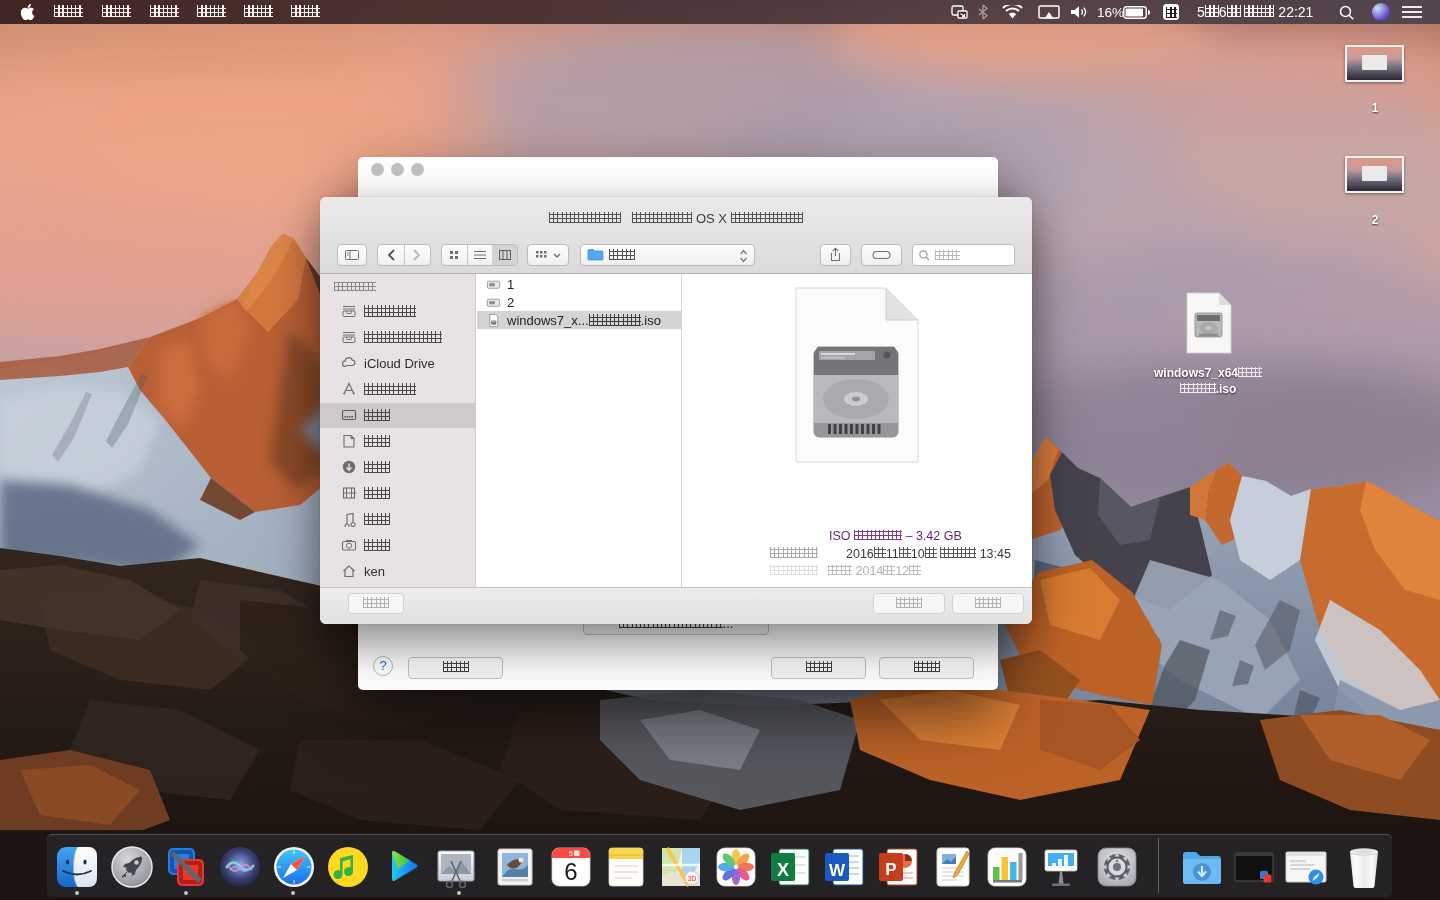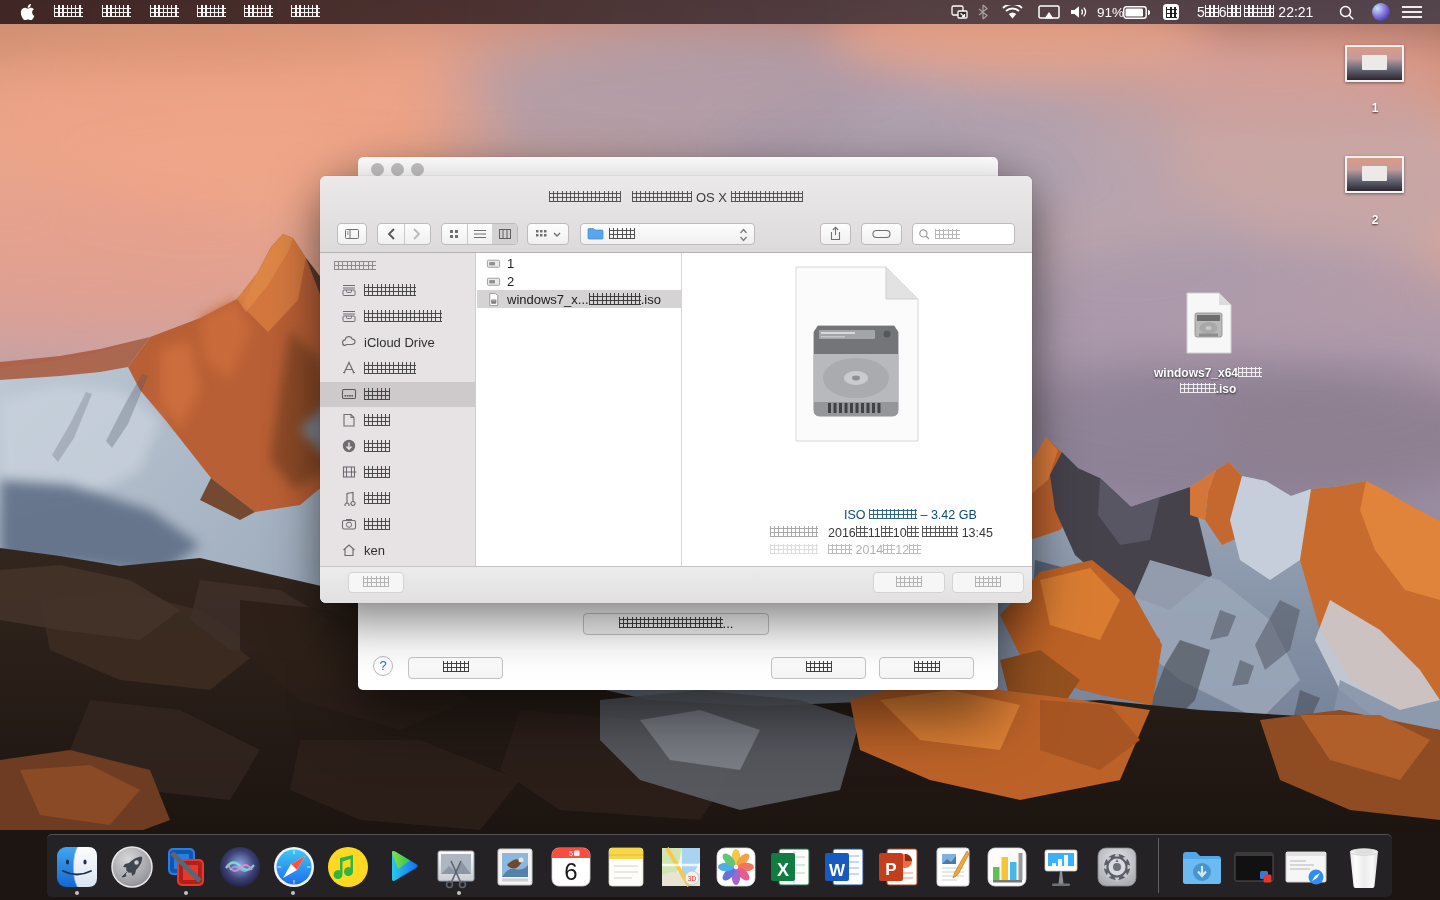--- a/index.html
+++ b/index.html
@@ -186,21 +186,21 @@
   <div class="abs" style="left:33px;top:6px;width:13px;height:13px;border-radius:50%;background:#c3c1c1"></div>
   <div class="abs" style="left:53px;top:6px;width:13px;height:13px;border-radius:50%;background:#c3c1c1"></div>
 
   <div class="abs" style="left:225px;top:456px;width:186px;height:22px;background:linear-gradient(#fff,#f4f4f4);border:1px solid #c3c3c3;border-radius:4px;box-sizing:border-box;text-align:center;font-size:13px;color:#222;line-height:20px"><i class="cj" style="width:104px"></i>...</div>
   <div class="abs" style="left:15px;top:499px;width:20px;height:20px;border-radius:50%;background:#fff;border:1px solid #b9b9b9;box-sizing:border-box;color:#1a6fd4;font-size:13px;text-align:center;line-height:18px">?</div>
   <div class="abs" style="left:50px;top:500px;width:95px;height:22px;background:linear-gradient(#fff,#f4f4f4);border:1px solid #c3c3c3;border-radius:4px;box-sizing:border-box;text-align:center;font-size:13px;color:#222;line-height:20px"><i class="cj" style="width:26px"></i></div>
   <div class="abs" style="left:413px;top:500px;width:95px;height:22px;background:linear-gradient(#fff,#f4f4f4);border:1px solid #c3c3c3;border-radius:4px;box-sizing:border-box;text-align:center;font-size:13px;color:#222;line-height:20px"><i class="cj" style="width:26px"></i></div>
   <div class="abs" style="left:521px;top:500px;width:95px;height:22px;background:linear-gradient(#fff,#f4f4f4);border:1px solid #c3c3c3;border-radius:4px;box-sizing:border-box;text-align:center;font-size:13px;color:#222;line-height:20px"><i class="cj" style="width:26px"></i></div>
 </div>
 
-<div class="abs" style="left:320px;top:176px;width:712px;height:427px;background:#fff;border-radius:6px;box-shadow:0 18px 50px rgba(0,0,0,.5),0 0 1px rgba(0,0,0,.35);overflow:hidden">
+<div class="abs" style="left:320px;top:197px;width:712px;height:427px;background:#fff;border-radius:6px;box-shadow:0 18px 50px rgba(0,0,0,.5),0 0 1px rgba(0,0,0,.35);overflow:hidden">
 
   <div class="abs" style="left:0;top:0;width:712px;height:76px;background:linear-gradient(#ebe9e9,#dcdada);border-bottom:1px solid #b4b2b2"></div>
   <div class="abs" style="left:0;top:14px;width:712px;text-align:center;font-size:13px;color:#3a3a3a"><i class="cj" style="width:72px"></i><span style="display:inline-block;width:11px"></span><i class="cj" style="width:60px"></i> OS X <i class="cj" style="width:72px"></i></div>
 
   <div class="abs" style="left:17px;top:47px;width:30px;height:22px;background:linear-gradient(#fdfdfd,#f1f0f0);border:1px solid #bdbbbb;border-radius:4px;box-sizing:border-box">
     <svg width="28" height="20" viewBox="0 0 28 20">
           <rect x="7.5" y="5.5" width="13" height="9" rx="1" fill="none" stroke="#6f6f6f"></rect>
           <line x1="12" y1="5.5" x2="12" y2="14.5" stroke="#6f6f6f"></line>
           <line x1="9" y1="8" x2="10.5" y2="8" stroke="#6f6f6f"></line>
           <line x1="9" y1="10" x2="10.5" y2="10" stroke="#6f6f6f"></line>
@@ -408,25 +408,25 @@
             <rect x="47" y="77" width="3" height="10"></rect>
             <rect x="52.5" y="77" width="3" height="10"></rect>
             <rect x="58" y="77" width="3" height="10"></rect>
             <rect x="63.5" y="77" width="3" height="10"></rect>
           </g>
     </g>
   </svg>
   <div class="abs" style="left:0;top:331px;width:712px;font-size:12.5px;color:#3a3a3a;line-height:17.5px">
     <div style="display:flex">
           <span style="width:498px;text-align:right;color:#9b9b9b"></span>
-          <span style="margin-left:26px;color:#0c4a6e">ISO <i class="cj" style="width:48px"></i> – 3.42 GB</span>
+          <span style="margin-left:11px;color:#701a75">ISO <i class="cj" style="width:48px"></i> – 3.42 GB</span>
         </div>
     <div style="display:flex">
           <span style="width:498px;text-align:right;color:#9b9b9b"><i class="cj" style="width:48px"></i></span>
-          <span style="margin-left:10px">2016<i class="cj" style="width:12px"></i>11<i class="cj" style="width:12px"></i>10<i class="cj" style="width:12px"></i> <i class="cj" style="width:36px"></i> 13:45</span>
+          <span style="margin-left:28px">2016<i class="cj" style="width:12px"></i>11<i class="cj" style="width:12px"></i>10<i class="cj" style="width:12px"></i> <i class="cj" style="width:36px"></i> 13:45</span>
         </div>
     <div style="display:flex;opacity:.4">
           <span style="width:498px;text-align:right;color:#9b9b9b"><i class="cj" style="width:48px"></i></span>
           <span style="margin-left:10px"><i class="cj" style="width:24px"></i> 2014<i class="cj" style="width:12px"></i>12<i class="cj" style="width:12px"></i></span>
         </div>
   </div>
 
   <div class="abs" style="left:0;top:390px;width:712px;height:37px;background:linear-gradient(#ececec,#e2e0e0);border-top:1px solid #c6c4c4;box-sizing:border-box"></div>
   <div class="abs" style="left:28px;top:396px;width:56px;height:21px;background:#f6f6f6;border:1px solid #d4d2d2;border-radius:4px;box-sizing:border-box;text-align:center;font-size:13px;color:#a8a8a8;line-height:19px"><i class="cj" style="width:26px"></i></div>
   <div class="abs" style="left:553px;top:396px;width:72px;height:21px;background:#f6f6f6;border:1px solid #d4d2d2;border-radius:4px;box-sizing:border-box;text-align:center;font-size:13px;color:#a8a8a8;line-height:19px"><i class="cj" style="width:26px"></i></div>
@@ -457,21 +457,21 @@
         <path d="M1 3 a13.5 13.5 0 0 1 19 0" fill="none" stroke="#fff" stroke-width="2"></path>
       </svg>
   <svg class="abs" style="left:1038px;top:5px" width="22" height="15" viewBox="0 0 22 15">
         <rect x="1" y="1" width="20" height="12" rx="1.5" fill="none" stroke="#fff" stroke-width="1.5"></rect>
         <path d="M11 7 L15.5 13.5 H6.5 Z" fill="#fff"></path>
       </svg>
   <svg class="abs" style="left:1070px;top:5px" width="18" height="14" viewBox="0 0 18 14">
         <path d="M1 5 H4.5 L9 1.2 V12.8 L4.5 9 H1 Z" fill="#fff"></path>
         <path d="M11.5 4.5 a4 4 0 0 1 0 5 M13.8 2.6 a7 7 0 0 1 0 8.8" stroke="#fff" fill="none" stroke-width="1.3"></path>
       </svg>
-  <div class="abs" style="left:1097px;top:4.5px;font-size:13.5px">91%</div>
+  <div class="abs" style="left:1097px;top:4.5px;font-size:13.5px">16%</div>
   <svg class="abs" style="left:1123px;top:5.5px" width="27" height="13" viewBox="0 0 27 13">
         <rect x=".8" y=".8" width="22.4" height="11.4" rx="2.5" fill="none" stroke="#fff" stroke-width="1.4"></rect>
         <rect x="2.5" y="2.5" width="17.5" height="8" rx="1.2" fill="#fff"></rect>
         <path d="M25 4.5 a2 2 0 0 1 0 4" fill="#fff" stroke="#fff"></path>
       </svg>
   <div class="abs" style="left:1163px;top:4px;width:16px;height:16px;background:#fff;border-radius:3.5px">
         <i class="cj" style="position:absolute;left:2.5px;top:2.5px;width:11px;height:11px;color:#222;opacity:1"></i>
       </div>
   <div class="abs" style="left:1197px;top:4px;font-size:14px">5<i class="cj" style="width:14px"></i>6<i class="cj" style="width:14px"></i> <i class="cj" style="width:30px"></i> 22:21</div>
   <svg class="abs" style="left:1339px;top:4.5px" width="16" height="16" viewBox="0 0 16 16">

